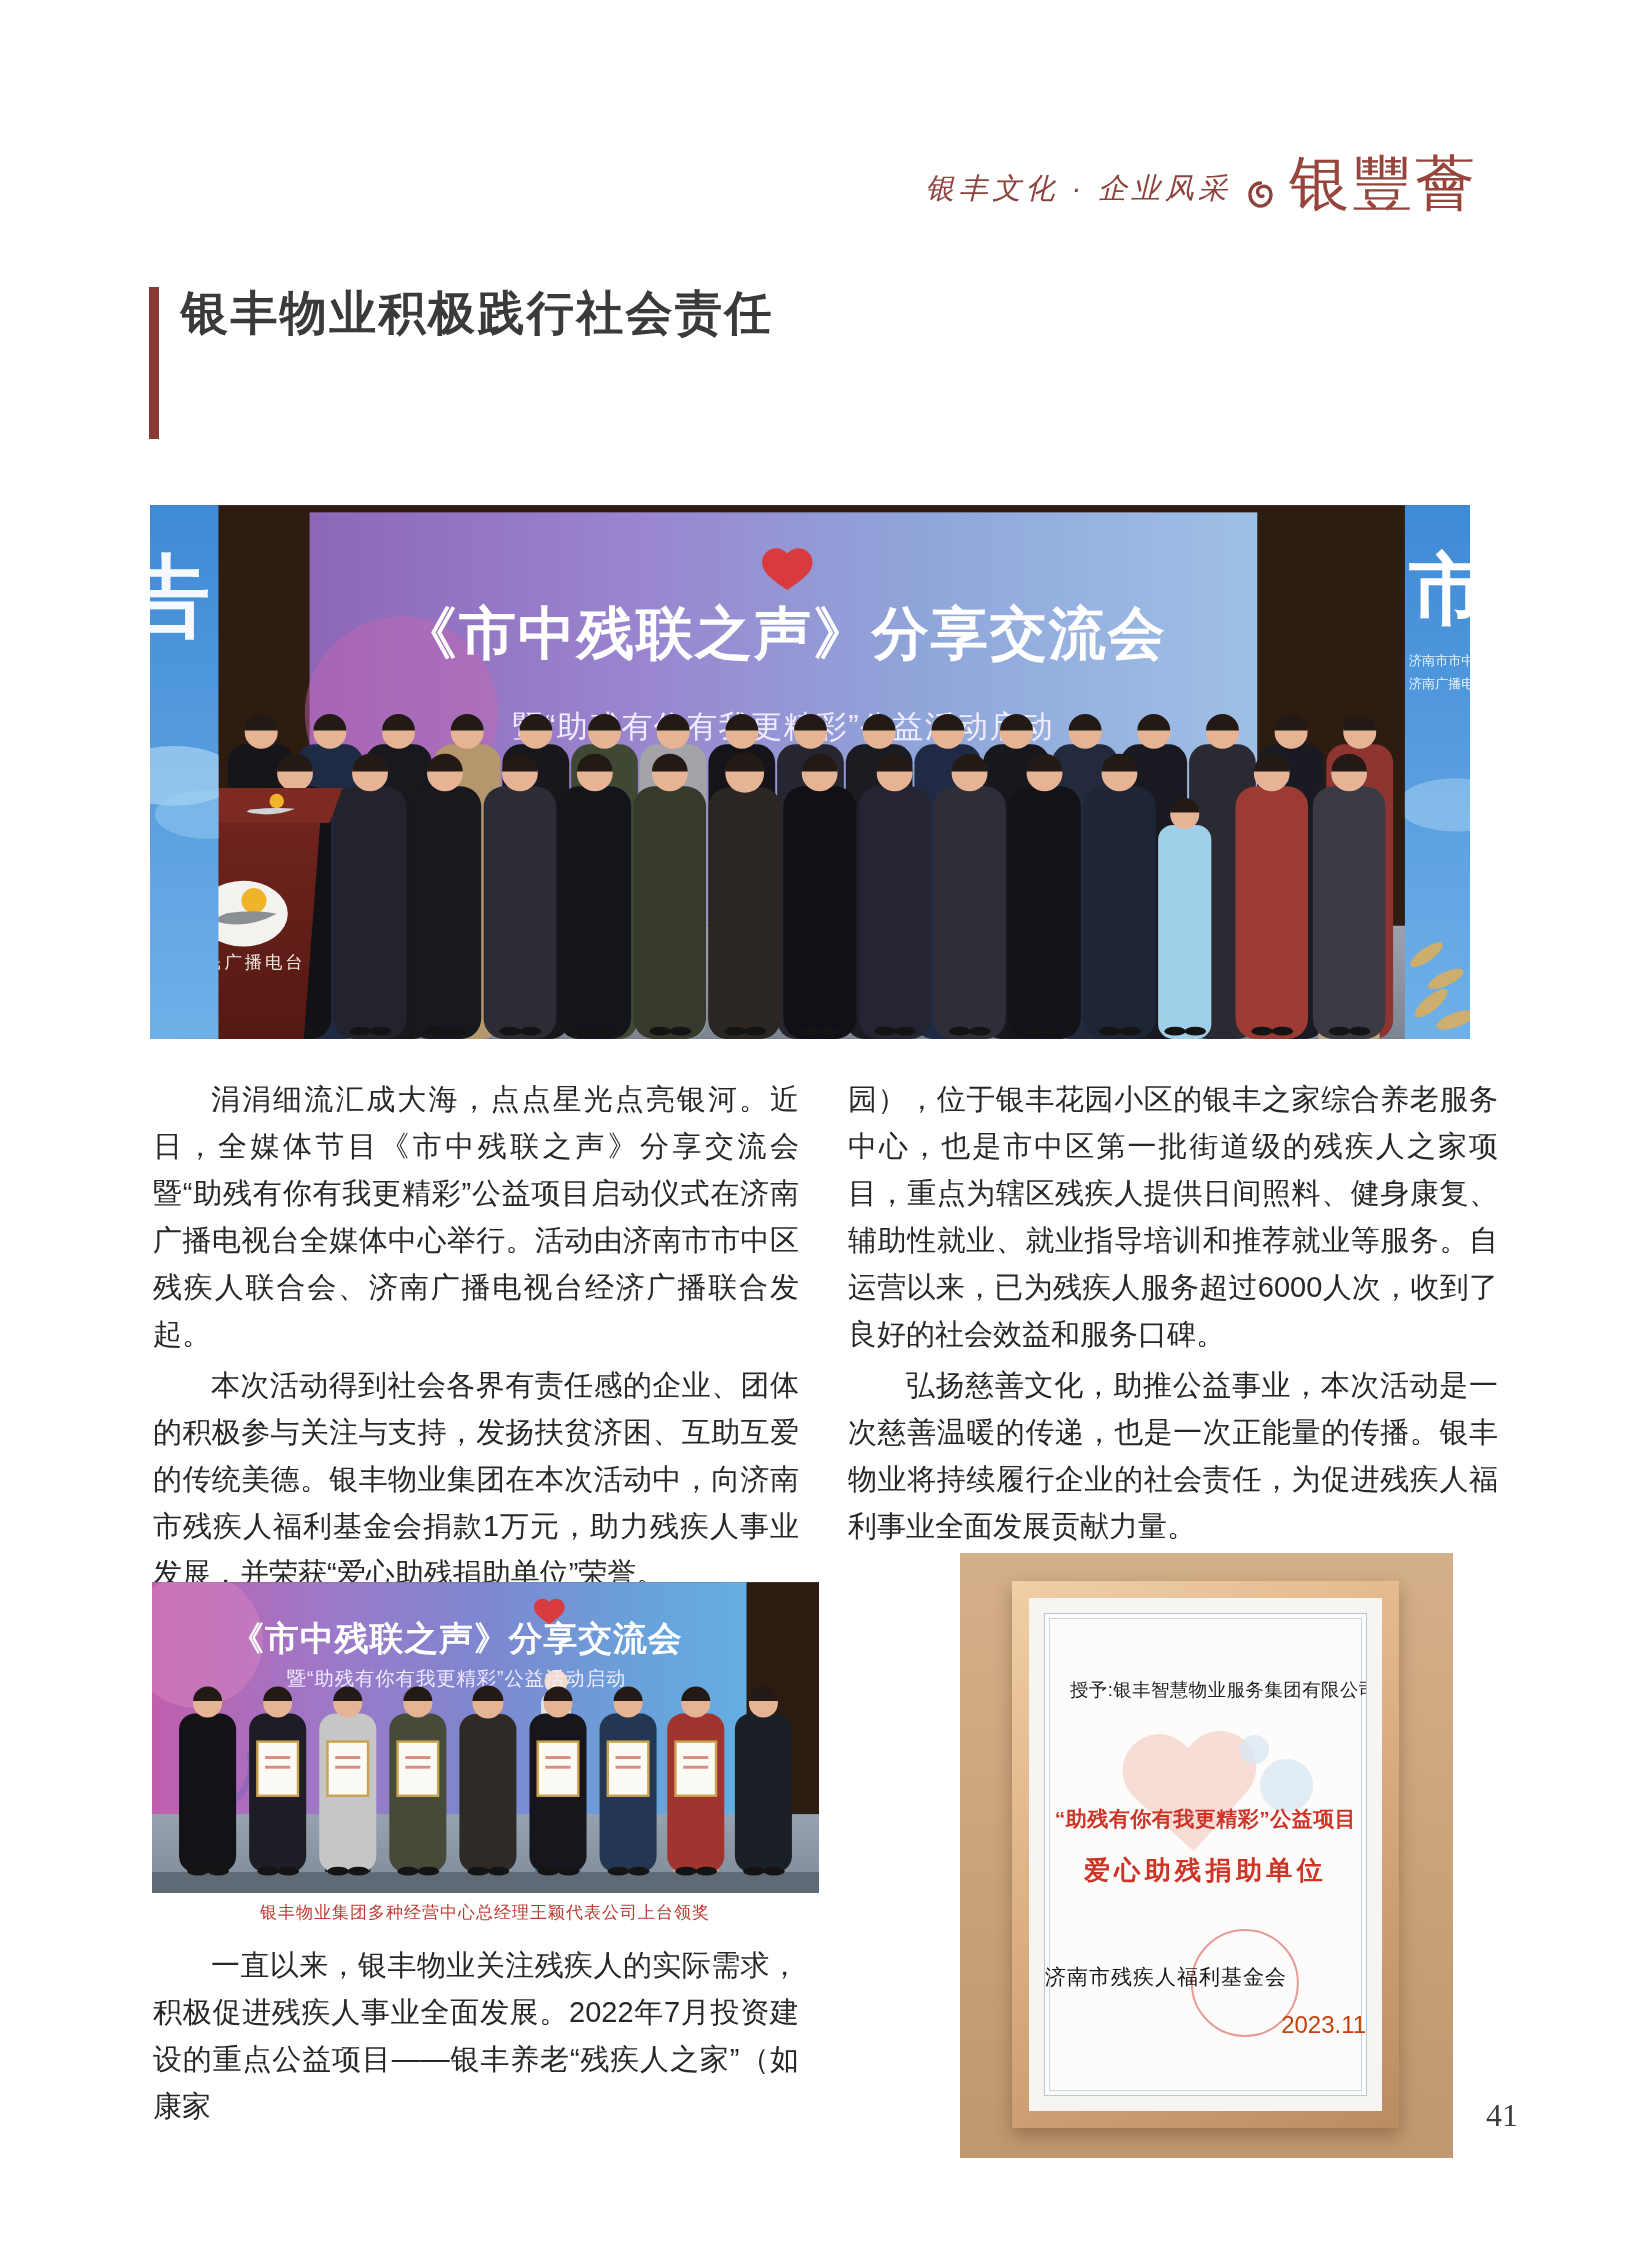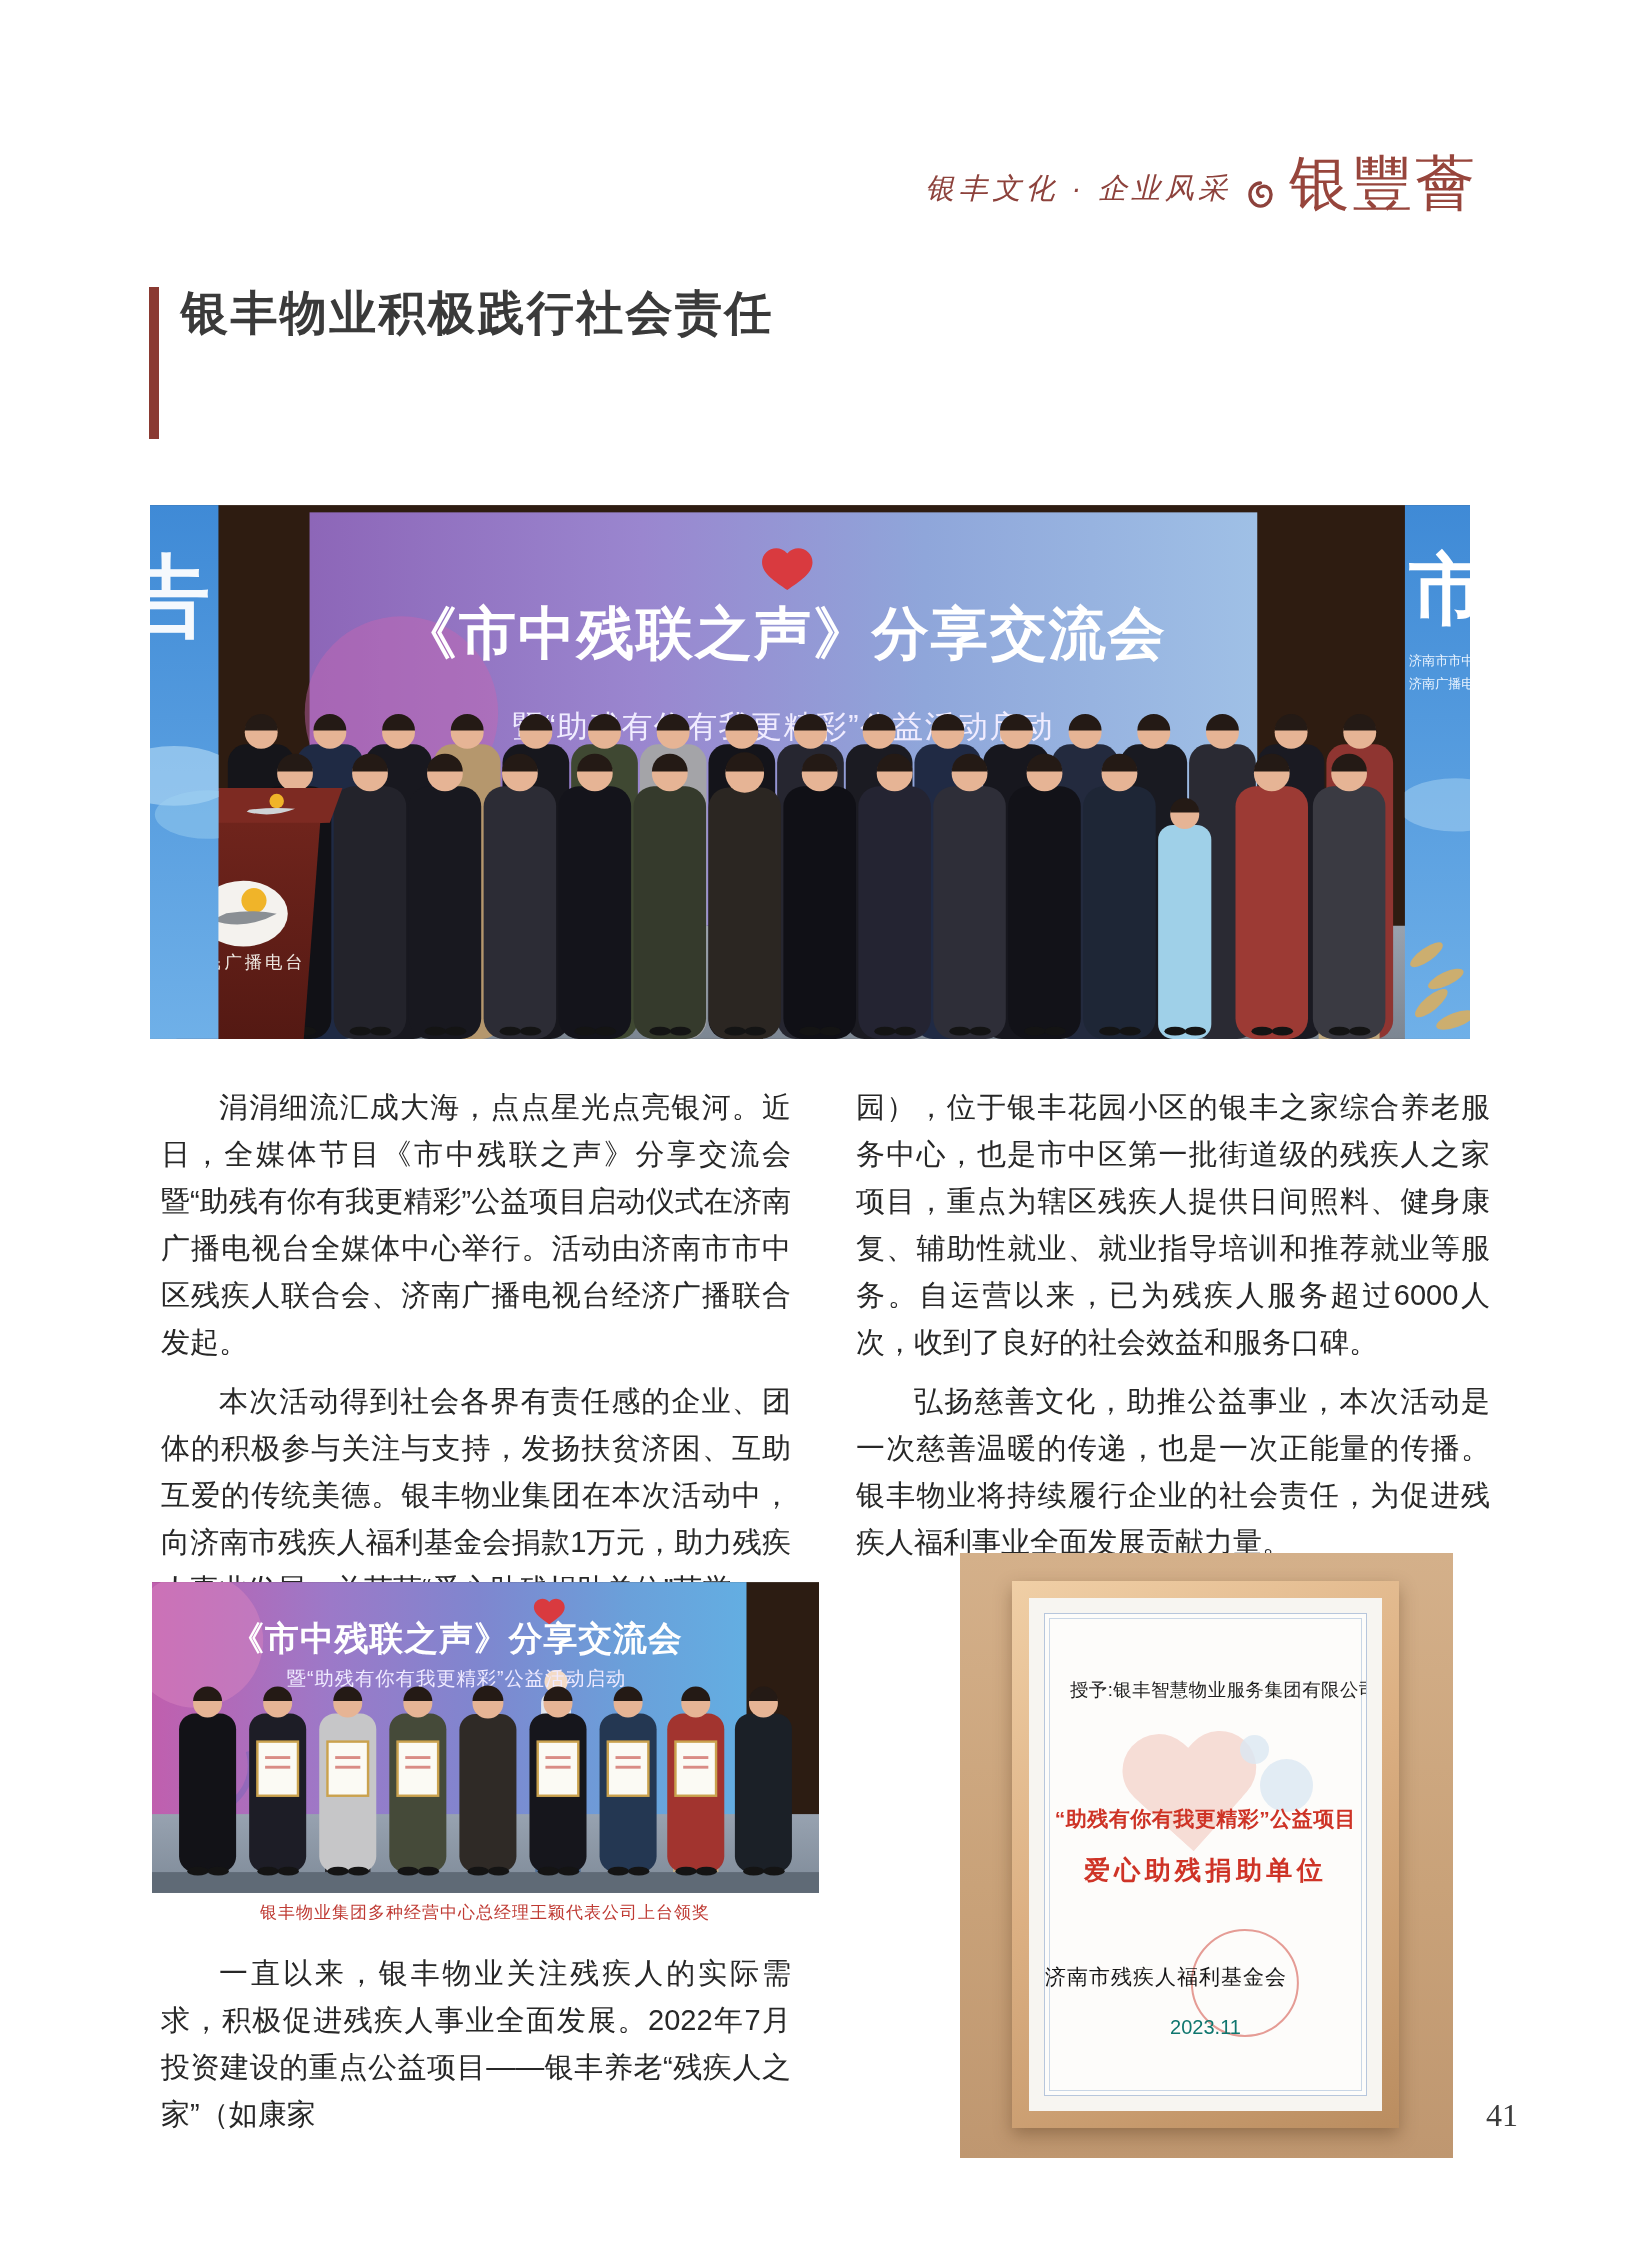--- a/index.html
+++ b/index.html
@@ -19,21 +19,21 @@
   .title-line{display:block;font-size:47px;line-height:77px;letter-spacing:2.4px;white-space:nowrap;}
 
   
   .photo1{position:absolute;left:150px;top:505px;width:1320px;height:534px;}
   .photo2{position:absolute;left:152px;top:1582px;width:667px;height:311px;}
   .photo-caption{position:absolute;left:149px;top:1901px;width:672px;text-align:center;
                  color:#bf3a33;font-size:17px;letter-spacing:1px;white-space:nowrap;}
 
   
   .col{position:absolute;font-size:29px;line-height:47px;color:#272727;text-align:justify;}
-  .col p{margin:12px;text-indent:2em;}
+  .col p{margin:4px;text-indent:2em;}
   .col p.noindent{text-indent:0;}
   .col-left{left:149px;top:1072px;width:654px;}
   .col-left-2{left:149px;top:1938px;width:654px;}
   .col-right{left:844px;top:1072px;width:658px;}
 
   
   .photo3{position:absolute;left:960px;top:1553px;width:493px;height:605px;
           background:linear-gradient(180deg,#d4b08a 0%,#c9a279 55%,#bf9770 100%);}
   .frame{position:absolute;left:52px;top:28px;width:387px;height:547px;box-sizing:border-box;
          background:linear-gradient(150deg,#f0cfa6 0%,#dcb083 45%,#ba8d60 100%);
@@ -49,21 +49,21 @@
   .blob{position:absolute;border-radius:50%;background:#dbe7f2;opacity:.8;}
   .blob1{width:53px;height:53px;top:145px;right:53px;}
   .blob2{width:29px;height:29px;top:121px;right:97px;}
   .cert-awardee{position:absolute;top:63px;left:25px;font-size:18.4px;color:#1e1e1e;letter-spacing:0.5px;white-space:nowrap;}
   .cert-project{position:absolute;top:191px;width:100%;text-align:center;font-size:21px;font-weight:bold;
                 color:#ce3326;letter-spacing:0.5px;white-space:nowrap;}
   .cert-honor{position:absolute;top:239px;width:100%;text-align:center;font-size:26px;font-weight:bold;
               color:#ce3326;letter-spacing:4.4px;white-space:nowrap;}
   .cert-org{position:absolute;bottom:104px;width:100%;text-align:left;font-size:21px;font-weight:normal;
             color:#171717;letter-spacing:1px;white-space:nowrap;}
-  .cert-date{position:absolute;bottom:56px;width:100%;text-align:center;font-size:20px;color:#0f766e;}
+  .cert-date{position:absolute;bottom:56px;width:100%;text-align:right;font-size:24px;color:#c2410c;}
   .seal{position:absolute;bottom:58px;left:50%;transform:translateX(-14%);width:104px;height:104px;
         border:2.9px solid rgba(205,60,48,.5);border-radius:50%;}
 
   .page-number{position:absolute;left:1486px;top:2097px;font-family:"Liberation Serif","DejaVu Serif",serif;
                font-size:32px;color:#3c3c3c;}
 </style>
 </head>
 <body>
 
 <div id="page">

